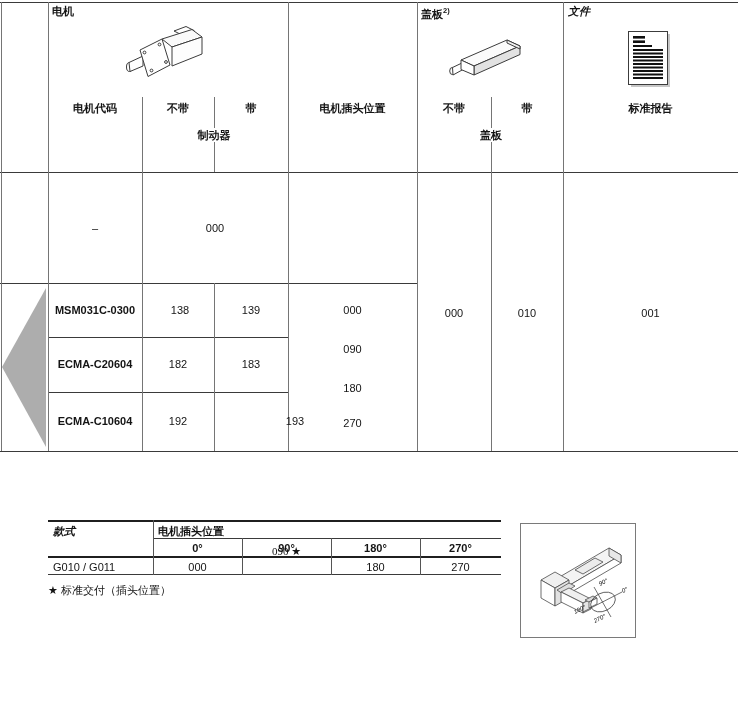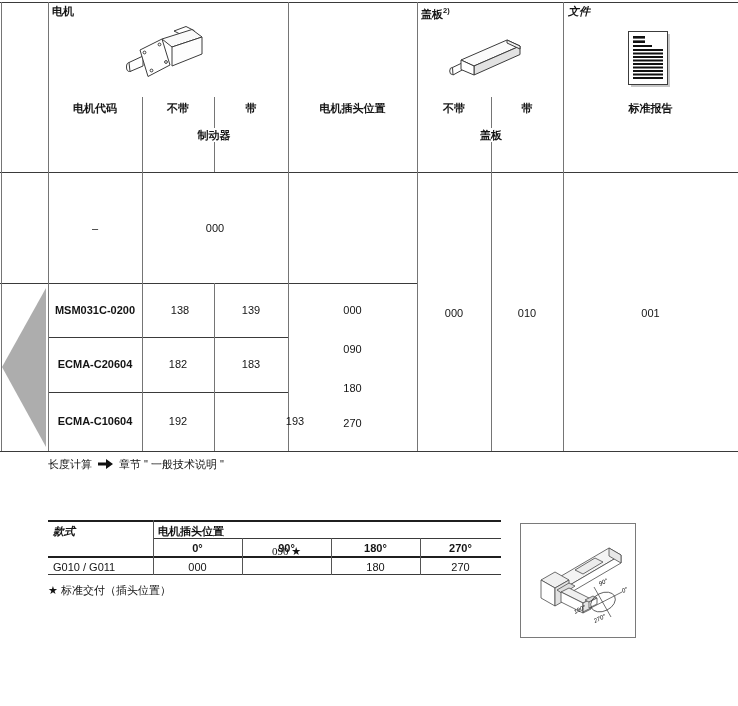--- a/index.html
+++ b/index.html
@@ -96,48 +96,41 @@
   <div class="txt b ctr wbg" style="left:174px;top:128px;width:80px;">制动器</div>
   <div class="txt b ctr" style="left:288px;top:101px;width:129px;">电机插头位置</div>
   <div class="txt b ctr" style="left:417px;top:101px;width:74px;">不带</div>
   <div class="txt b ctr" style="left:491px;top:101px;width:72px;">带</div>
   <div class="txt b ctr wbg" style="left:460px;top:128px;width:62px;">盖板</div>
   <div class="txt b ctr" style="left:563px;top:101px;width:175px;">标准报告</div>
 
   <div class="txt ctr" style="left:48px;top:221px;width:94px;">–</div>
   <div class="txt ctr" style="left:142px;top:221px;width:146px;">000</div>
 
-  <div class="txt b ctr" style="left:48px;top:303px;width:94px;">MSM031C-0200</div>
+  <div class="txt b ctr" style="left:48px;top:303px;width:94px;">MSM031C-0300</div>
   <div class="txt ctr" style="left:144px;top:303px;width:72px;">138</div>
   <div class="txt ctr" style="left:214px;top:303px;width:74px;">139</div>
 
   <div class="txt b ctr" style="left:48px;top:357px;width:94px;">ECMA-C20604</div>
   <div class="txt ctr" style="left:142px;top:357px;width:72px;">182</div>
   <div class="txt ctr" style="left:214px;top:357px;width:74px;">183</div>
 
   <div class="txt b ctr" style="left:48px;top:414px;width:94px;">ECMA-C10604</div>
   <div class="txt ctr" style="left:142px;top:414px;width:72px;">192</div>
   <div class="txt ctr" style="left:214px;top:414px;width:74px;margin-left:44px;">193</div>
 
   <div class="txt ctr" style="left:288px;top:303px;width:129px;">000</div>
   <div class="txt ctr" style="left:288px;top:342px;width:129px;">090</div>
   <div class="txt ctr" style="left:288px;top:381px;width:129px;">180</div>
   <div class="txt ctr" style="left:288px;top:416px;width:129px;">270</div>
 
   <div class="txt ctr" style="left:417px;top:306px;width:74px;">000</div>
   <div class="txt ctr" style="left:491px;top:306px;width:72px;">010</div>
   <div class="txt ctr" style="left:563px;top:306px;width:175px;">001</div>
 
-  <div class="note" style="left:48px;top:457px;">
-    <span>长度计算</span>
-    <svg width="15" height="10" viewBox="0 0 15 10">
-      <polygon points="0,3.4 8,3.4 8,0 15,5 8,10 8,6.6 0,6.6" fill="#111"></polygon>
-    </svg>
-    <span>章节 " 一般技术说明 "</span>
-  </div>
 
   <div class="hl2" style="left:48px;top:520px;width:453px;"></div>
   <div class="hl" style="left:153px;top:538px;width:348px;"></div>
   <div class="hl2" style="left:48px;top:556px;width:453px;"></div>
   <div class="hl" style="left:48px;top:574px;width:453px;"></div>
   <div class="vlt" style="left:153px;top:520px;height:55px;"></div>
   <div class="vlt" style="left:242px;top:538px;height:37px;"></div>
   <div class="vlt" style="left:331px;top:538px;height:37px;"></div>
   <div class="vlt" style="left:420px;top:538px;height:37px;"></div>
 

